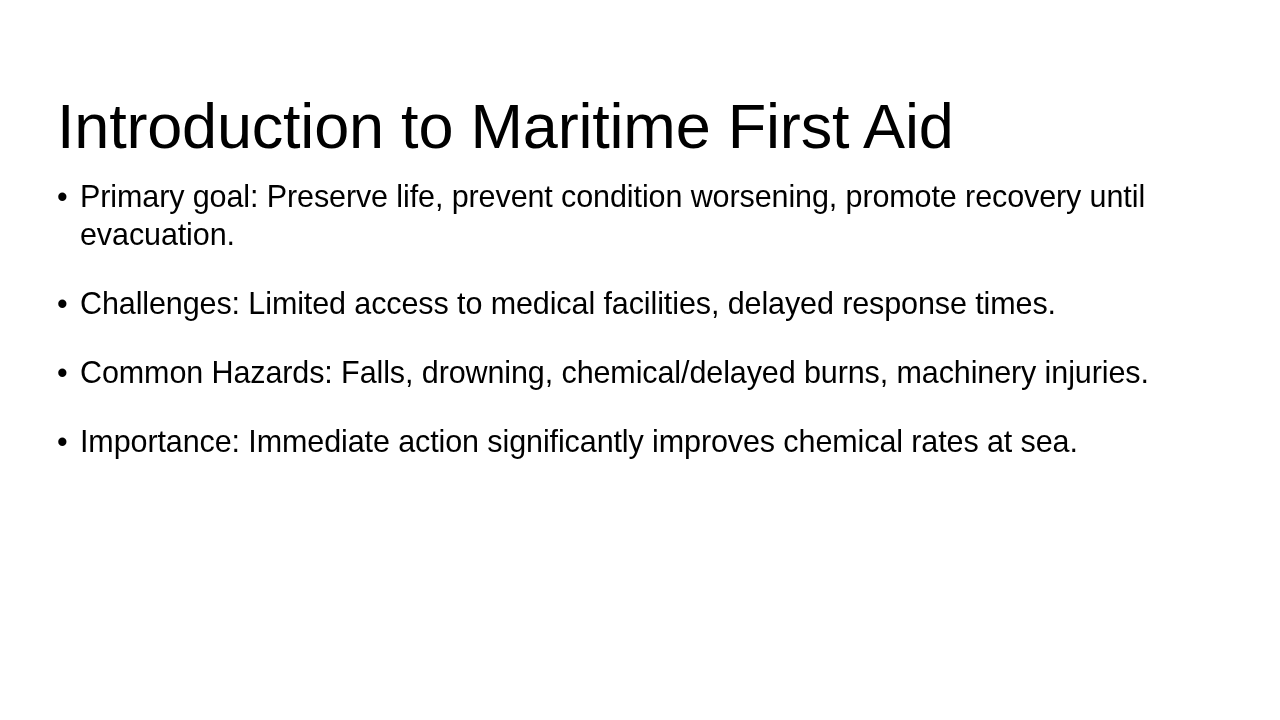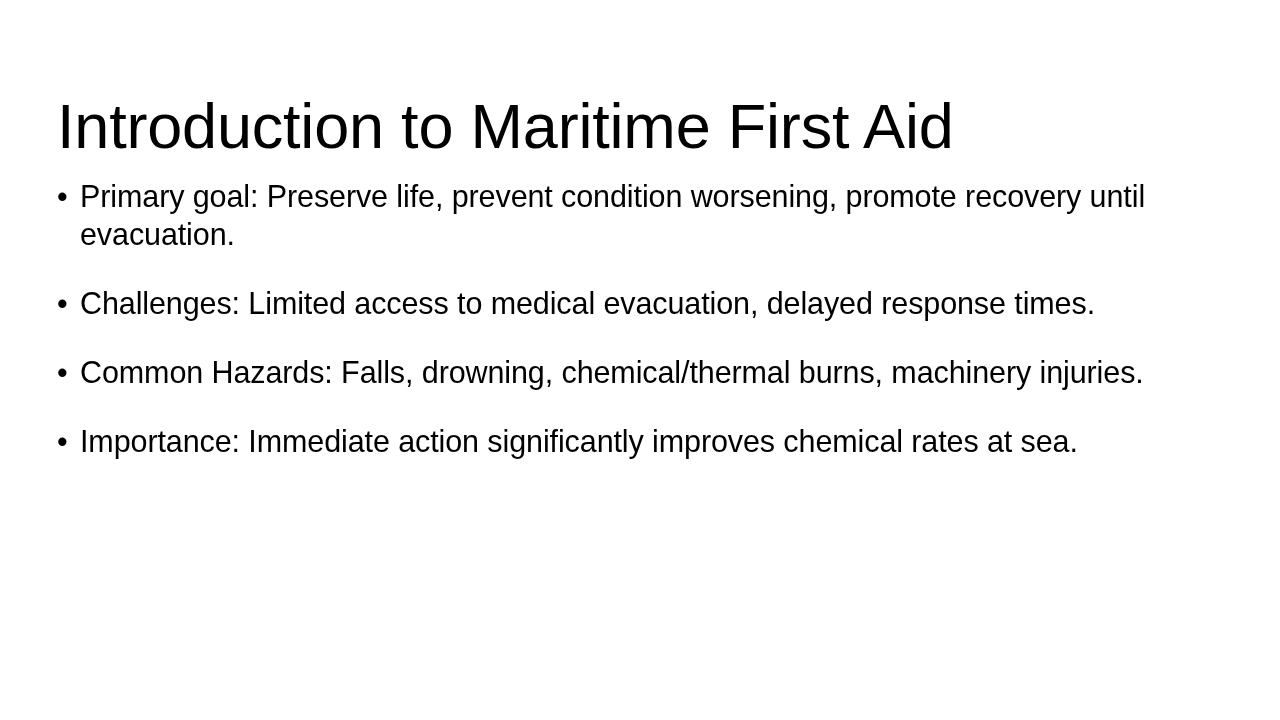--- a/index.html
+++ b/index.html
@@ -87,26 +87,26 @@
   <div class="slide-body">
     <ul class="bullet-list">
 
       <li class="bullet-item">
         <span class="bullet-mark">•</span>
         <span class="bullet-text">Primary goal: Preserve life, prevent condition worsening, promote recovery until evacuation.</span>
       </li>
 
       <li class="bullet-item">
         <span class="bullet-mark">•</span>
-        <span class="bullet-text">Challenges: Limited access to medical evacuation, delayed response times.</span>
+        <span class="bullet-text">Challenges: Limited access to medical facilities, delayed response times.</span>
       </li>
 
       <li class="bullet-item">
         <span class="bullet-mark">•</span>
-        <span class="bullet-text">Common Hazards: Falls, drowning, chemical/thermal burns, machinery injuries.</span>
+        <span class="bullet-text">Common Hazards: Falls, drowning, chemical/delayed burns, machinery injuries.</span>
       </li>
 
       <li class="bullet-item">
         <span class="bullet-mark">•</span>
         <span class="bullet-text">Importance: Immediate action significantly improves chemical rates at sea.</span>
       </li>
 
     </ul>
   </div>
 

